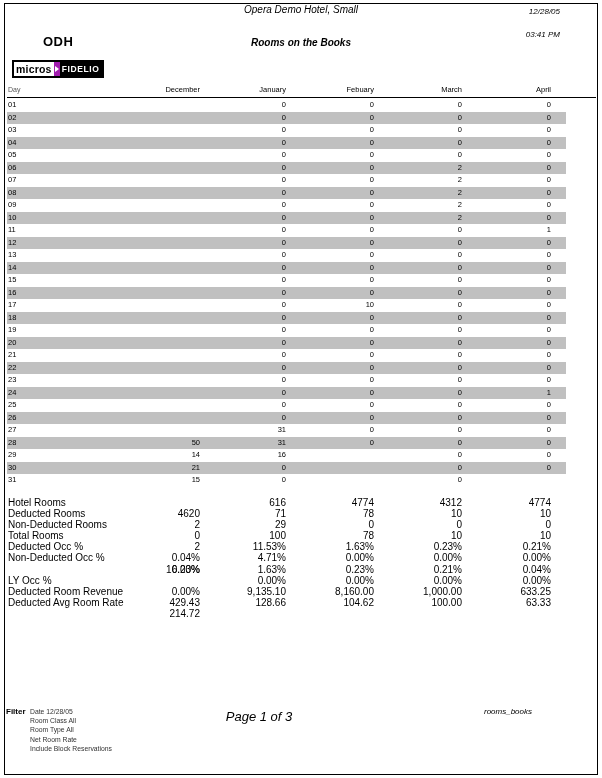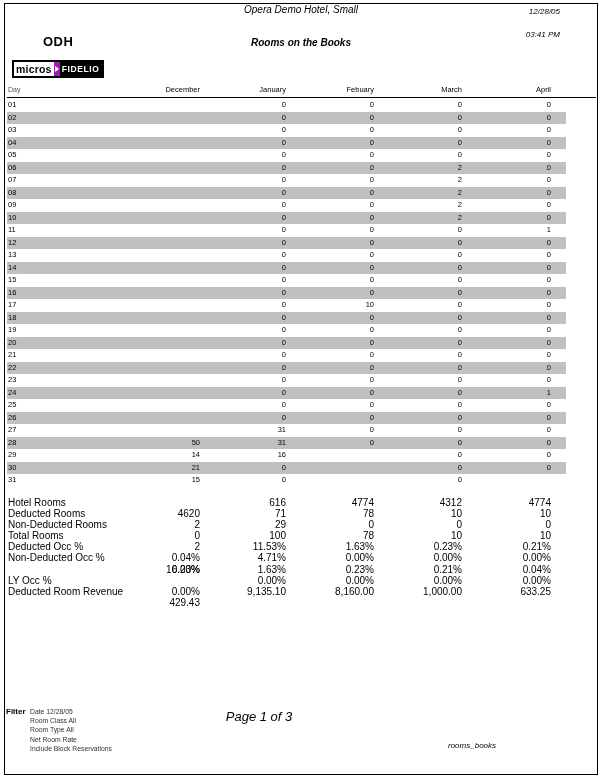--- a/index.html
+++ b/index.html
@@ -32,21 +32,21 @@
   .trow .val{text-align:right;}
   #summary-body{position:absolute;left:7px;top:497px;width:544px;}
   .srow{display:grid;grid-template-columns:193px 86px 88px 88px 89px;height:11.1px;line-height:11.1px;font-size:10px;}
   .srow .lbl{text-align:left;padding-left:1px;}
   .srow .val{text-align:right;}
 
   
   .filter-label{position:absolute;left:6px;top:707px;font-size:8px;font-weight:bold;}
   .filter-lines{position:absolute;left:30px;top:707px;font-size:6.8px;line-height:9.2px;color:#333;}
   .page-indicator{position:absolute;left:0;top:709px;width:518px;text-align:center;font-style:italic;font-size:13px;}
-  .report-id{position:absolute;left:448px;top:707px;width:120px;text-align:left;font-style:italic;font-size:8px;margin-top:34px;}
+  .report-id{position:absolute;left:448px;top:707px;width:120px;text-align:center;font-style:italic;font-size:8px;}
 </style>
 </head>
 <body>
 
 <div class="page-border"></div>
 
 <div class="logo">
   <span class="logo-micros">micros</span>
   <span class="logo-arrow"></span>
   <span class="logo-fidelio">FIDELIO</span>
@@ -414,20 +414,28 @@
       <span class="val">0.00%</span>
     </div>
     <div class="srow">
       <span class="lbl">Deducted Room Revenue</span>
       <span class="val">9,135.10</span>
       <span class="val">8,160.00</span>
       <span class="val">1,000.00</span>
       <span class="val">633.25</span>
       <span class="val">429.43</span>
     </div>
+    <div class="srow">
+      <span class="lbl">Deducted Avg Room Rate</span>
+      <span class="val">128.66</span>
+      <span class="val">104.62</span>
+      <span class="val">100.00</span>
+      <span class="val">63.33</span>
+      <span class="val">214.72</span>
+    </div>
   </div>
 
 <div class="filter-label">Filter</div>
 <div class="filter-lines" id="filter-lines">
     <div>Date 12/28/05</div>
     <div>Room Class All</div>
     <div>Room Type All</div>
     <div>Net Room Rate</div>
     <div>Include Block Reservations</div>
   </div>

